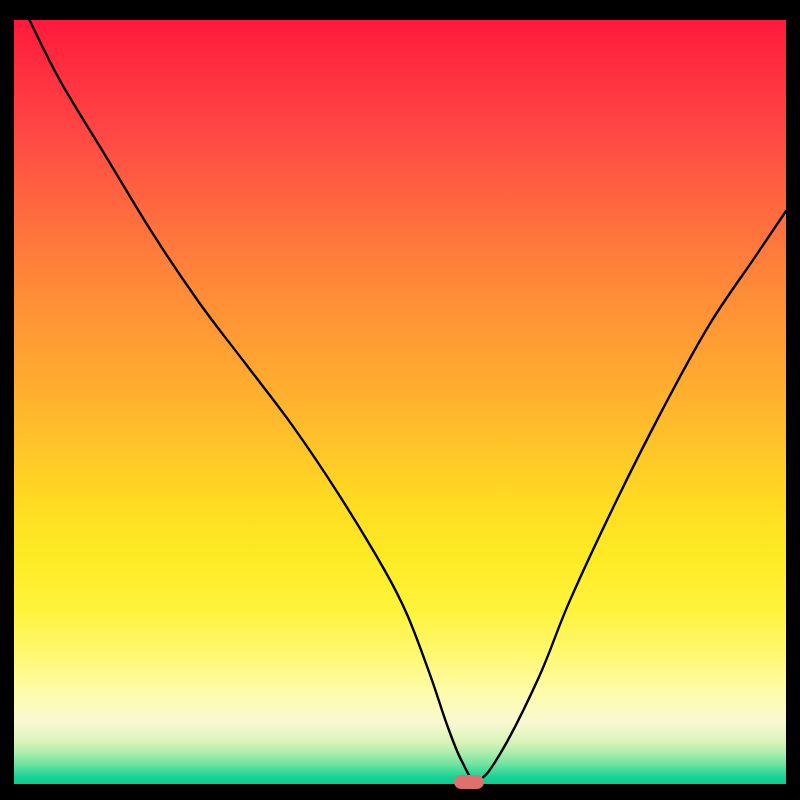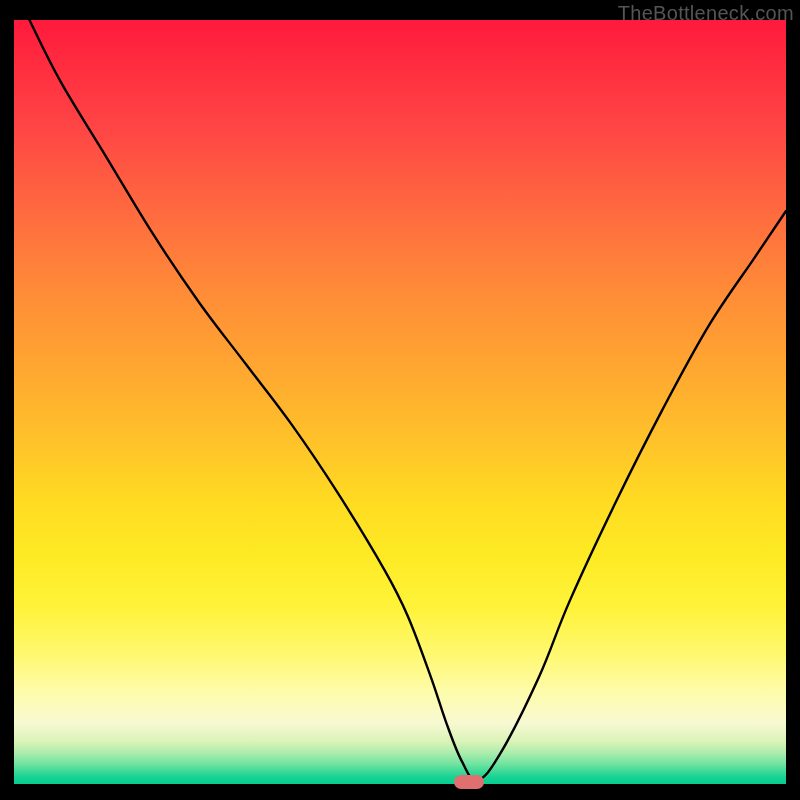--- a/index.html
+++ b/index.html
@@ -72,21 +72,20 @@
     background: #e07070;
     border-radius: 7px;
     transform: translate(-50%, -50%);
   }
 </style>
 </head>
 <body>
 
 <div class="frame">
 
-  <div class="watermark">TheBottleneck.com</div>
 
   <div class="plot-wrap">
     <div class="gradient"></div>
 
     <svg class="curve" viewBox="0 0 772 764" preserveAspectRatio="none">
       <path id="curve-path" fill="none" stroke="#000" stroke-width="2.4" stroke-linecap="round" stroke-linejoin="round" d="M 15.44 0 C 20.9984 11.0016, 32.424 36.36640000000001, 46.32 61.120000000000005 C 60.216 85.8736, 75.9648 110.01599999999996, 92.64 137.51999999999998 C 109.3152 165.024, 122.2848 187.79120000000006, 138.96 213.92000000000007 C 155.6352 240.04880000000009, 168.6048 259.3016, 185.28 282.68 C 201.9552 306.0584, 214.9248 321.79679999999996, 231.6 343.79999999999995 C 248.27519999999998 365.80319999999995, 261.2448 381.5416, 277.92 404.92 C 294.59520000000003 428.2984, 307.5648 447.5512, 324.24 473.68 C 340.9152 499.8088, 358.0536 528.0767999999999, 370.56 550.0799999999999 C 383.0664 572.0831999999999, 385.3824 576.6672, 393.72 595.92 C 402.05760000000004 615.1727999999999, 409.9320000000001 637.7872, 416.88000000000005 657.04 C 423.82800000000003 676.2927999999999, 426.76160000000004 687.7528, 432.32000000000005 702.88 C 437.87840000000006 718.0072, 442.2016 730.7660000000001, 447.76 741.08 C 453.3184 751.394, 456.252 761.5551999999999, 463.2 760.18 C 470.14799999999997 758.8048, 475.2432 752.0052000000001, 486.36 733.44 C 497.4768 714.8748, 512.4536 684.544, 524.96 657.04 C 537.4664 629.536, 541.9440000000001 612.2696, 555.84 580.64 C 569.736 549.0104, 585.4848 515.7, 602.16 481.32 C 618.8352 446.94, 631.8048 421.26959999999997, 648.48 389.64 C 665.1552 358.0104, 678.1248 333.10400000000004, 694.8000000000001 305.6 C 711.4752000000001 278.096, 727.224 257.468, 741.12 236.84000000000003 C 755.016 216.21200000000002, 766.4416 199.2512, 772 191"></path>
     </svg>
 
     <div id="marker" class="marker" style="left: 455.48px; top: 762.472px;"></div>
   </div>

